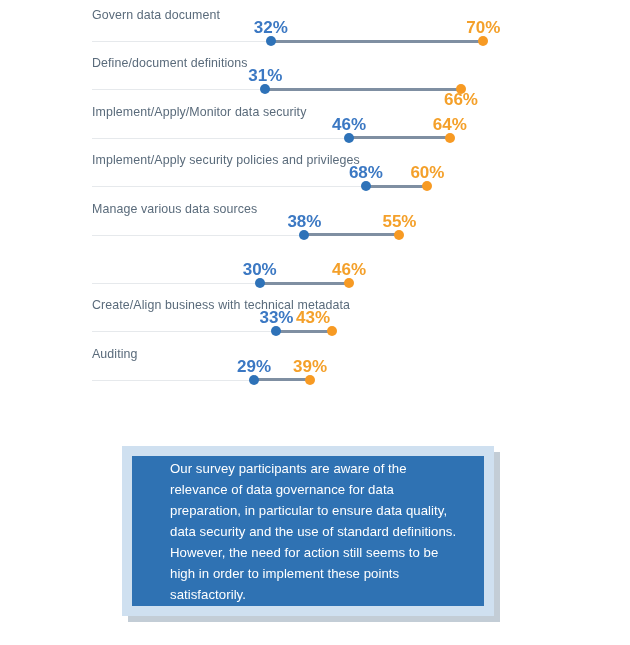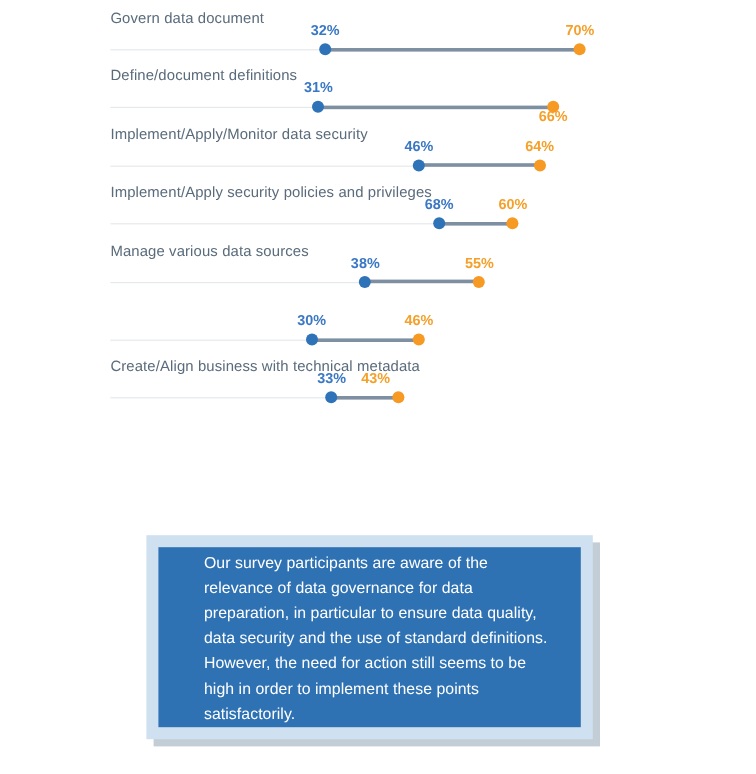--- a/index.html
+++ b/index.html
@@ -62,21 +62,21 @@
     height: 10px;
     border-radius: 50%;
     margin-left: -5px;
   }
   .dot.start { background: #2e72b8; }
   .dot.end   { background: #f79a23; }
 
   .val {
     position: absolute;
     top: 14px;
-    font-size: 12px;
+    font-size: 17px;
     font-weight: bold;
     white-space: nowrap;
     transform: translateX(-50%);
   }
   .val.start { color: #3b78c3; }
   .val.end   { color: #f4a02a; }
 
   
   #callout-wrap {
     position: absolute;
@@ -178,20 +178,29 @@
     </div>
     <div class="row" style="top: 294.4px;">
       <div class="row-label">Create/Align business with technical metadata</div>
       <div class="axis-line" style="width: 244.37px;"></div>
       <div class="connector" style="left: 276.47px; width: 55.9px;"></div>
       <div class="dot start" style="left: 276.47px;"></div>
       <div class="dot end" style="left: 332.37px;"></div>
       <div class="val start" style="left: 276.47px;">33%</div>
       <div class="val end" style="left: 313px;">43%</div>
     </div>
+    <div class="row" style="top: 342.8px;">
+      <div class="row-label">Auditing</div>
+      <div class="axis-line" style="width: 222.01px;"></div>
+      <div class="connector" style="left: 254.11px; width: 55.9px;"></div>
+      <div class="dot start" style="left: 254.11px;"></div>
+      <div class="dot end" style="left: 310.01px;"></div>
+      <div class="val start" style="left: 254.11px;">29%</div>
+      <div class="val end" style="left: 310.01px;">39%</div>
+    </div>
   </div>
 
 <div id="callout-wrap">
   <div id="callout-shadow"></div>
   <div id="callout-frame">
     <div id="callout-box">
       <div id="callout-text">Our survey participants are aware of the relevance of data governance for data preparation, in particular to ensure data quality, data security and the use of standard definitions. However, the need for action still seems to be high in order to implement these points satisfactorily.</div>
     </div>
   </div>
 </div>

